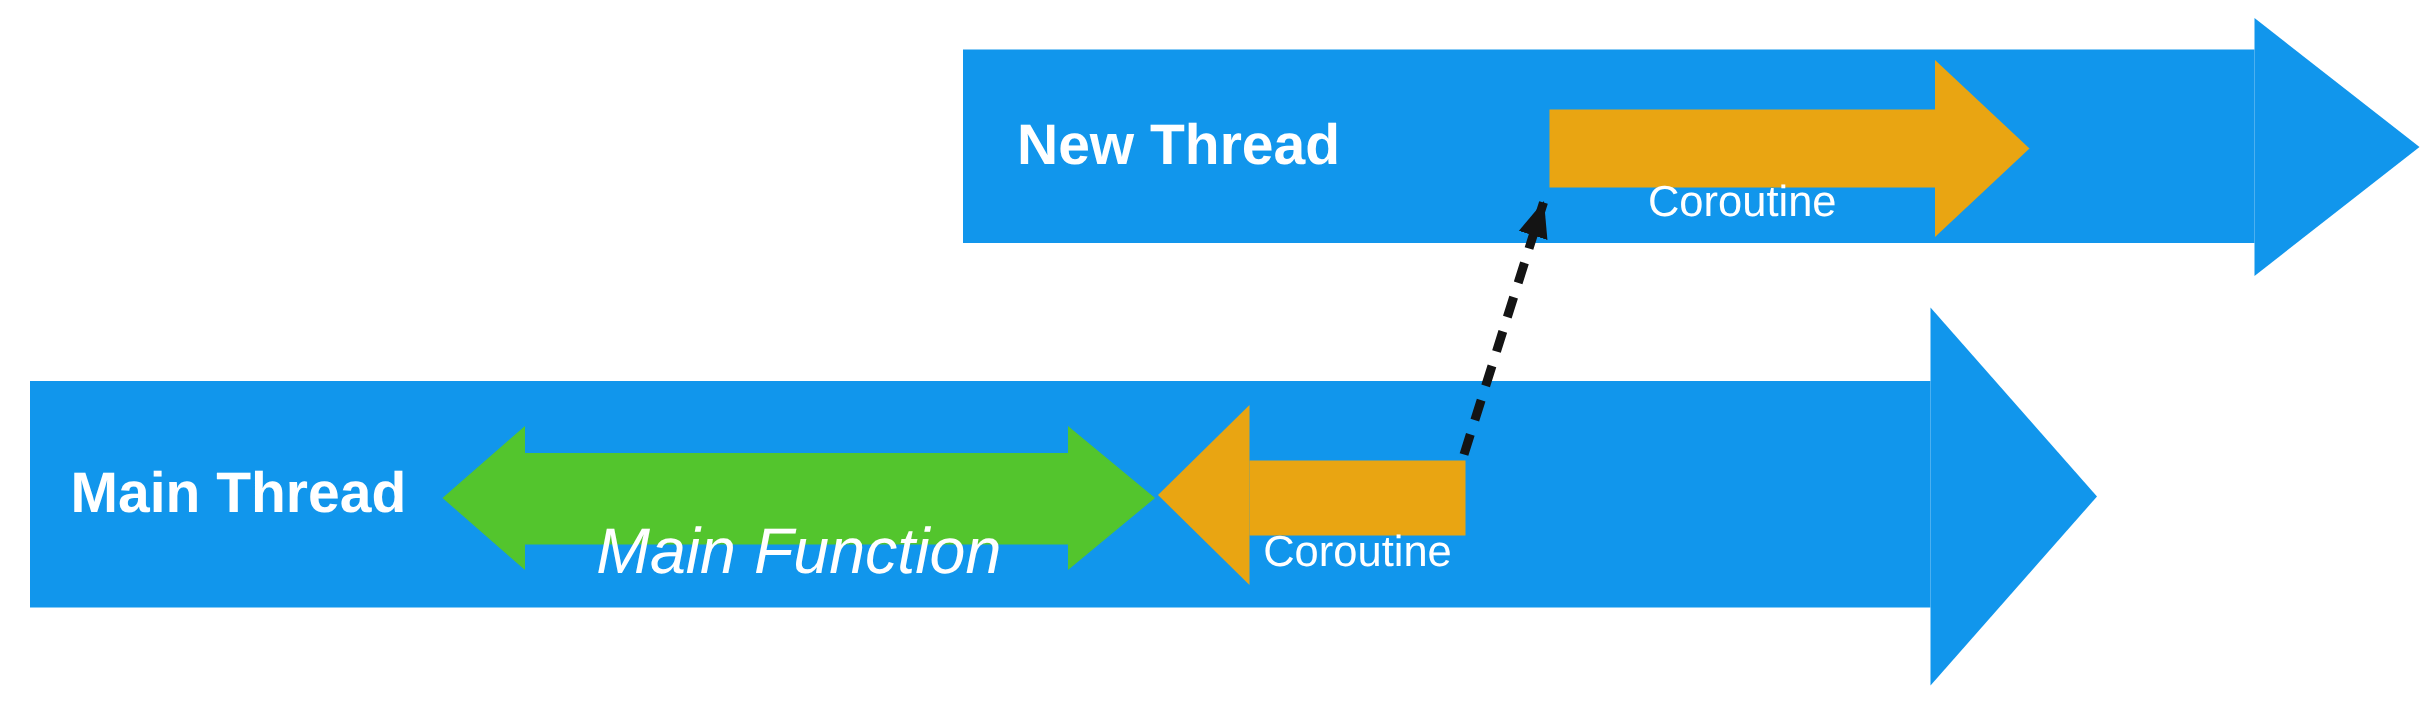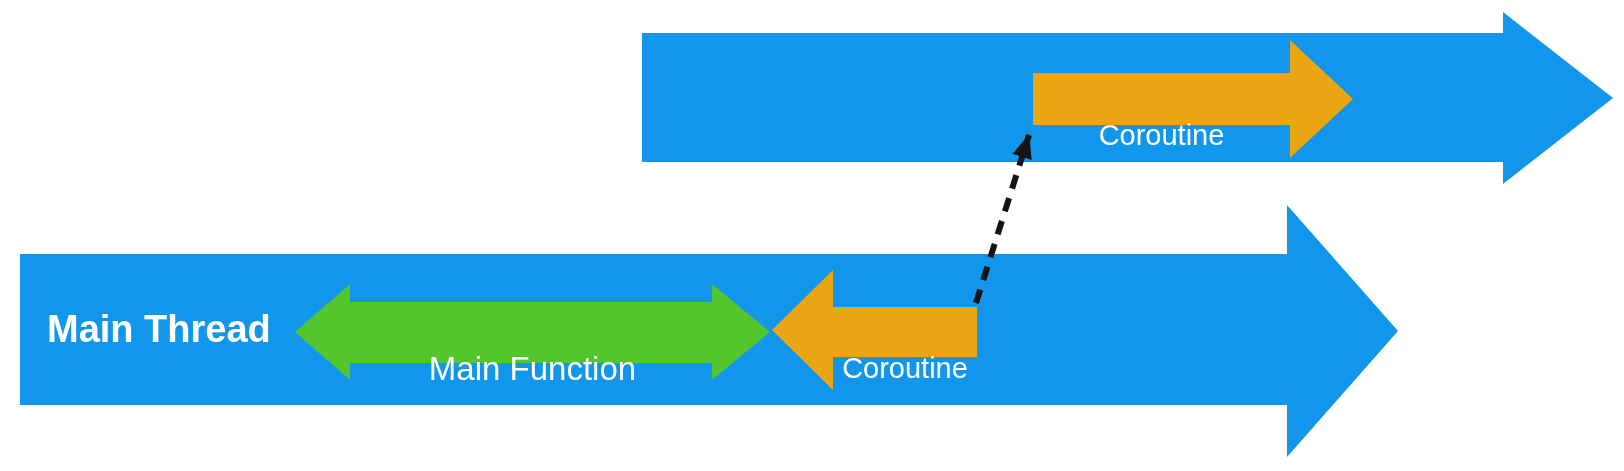--- a/index.html
+++ b/index.html
@@ -100,21 +100,21 @@
   }
   .mf-head-right {
     left: 712px; top: 284px;
     border-top: 48px solid transparent;
     border-bottom: 48px solid transparent;
     border-left: 58px solid var(--green);
   }
   .mf-label {
     left: 295px; top: 302px;
     width: 475px; height: 77px; line-height: 61px;
-    font-size: 33px; font-weight: 500;
+    font-size: 43px; font-weight: 500; font-style: italic;
   }
 
   
   .mtc-body {
     left: 833px; top: 307px;
     width: 144px; height: 50px;
     background: var(--orange);
   }
   .mtc-head {
     left: 772px; top: 270px;
@@ -150,20 +150,21 @@
   <div class="tri mf-head-left"></div>
   <div class="tri mf-head-right"></div>
   <span class="label center mf-label">Main Function</span>
 
   <div class="bar mtc-body"></div>
   <div class="tri mtc-head"></div>
   <span class="label center mtc-label">Coroutine</span>
 
   <div class="bar nt-body"></div>
   <div class="tri nt-head"></div>
+  <span class="label nt-label">New Thread</span>
 
   <div class="bar ntc-body"></div>
   <div class="tri ntc-head"></div>
   <span class="label center ntc-label">Coroutine</span>
 
   <svg class="connector-svg" viewBox="0 0 1624 471" xmlns="http://www.w3.org/2000/svg">
     <defs>
       <marker id="ah" markerUnits="userSpaceOnUse" markerWidth="34" markerHeight="30" refX="23" refY="15" orient="auto">
         <path d="M0,5 L24,15 L0,25 Z" fill="currentColor"></path>
       </marker>

